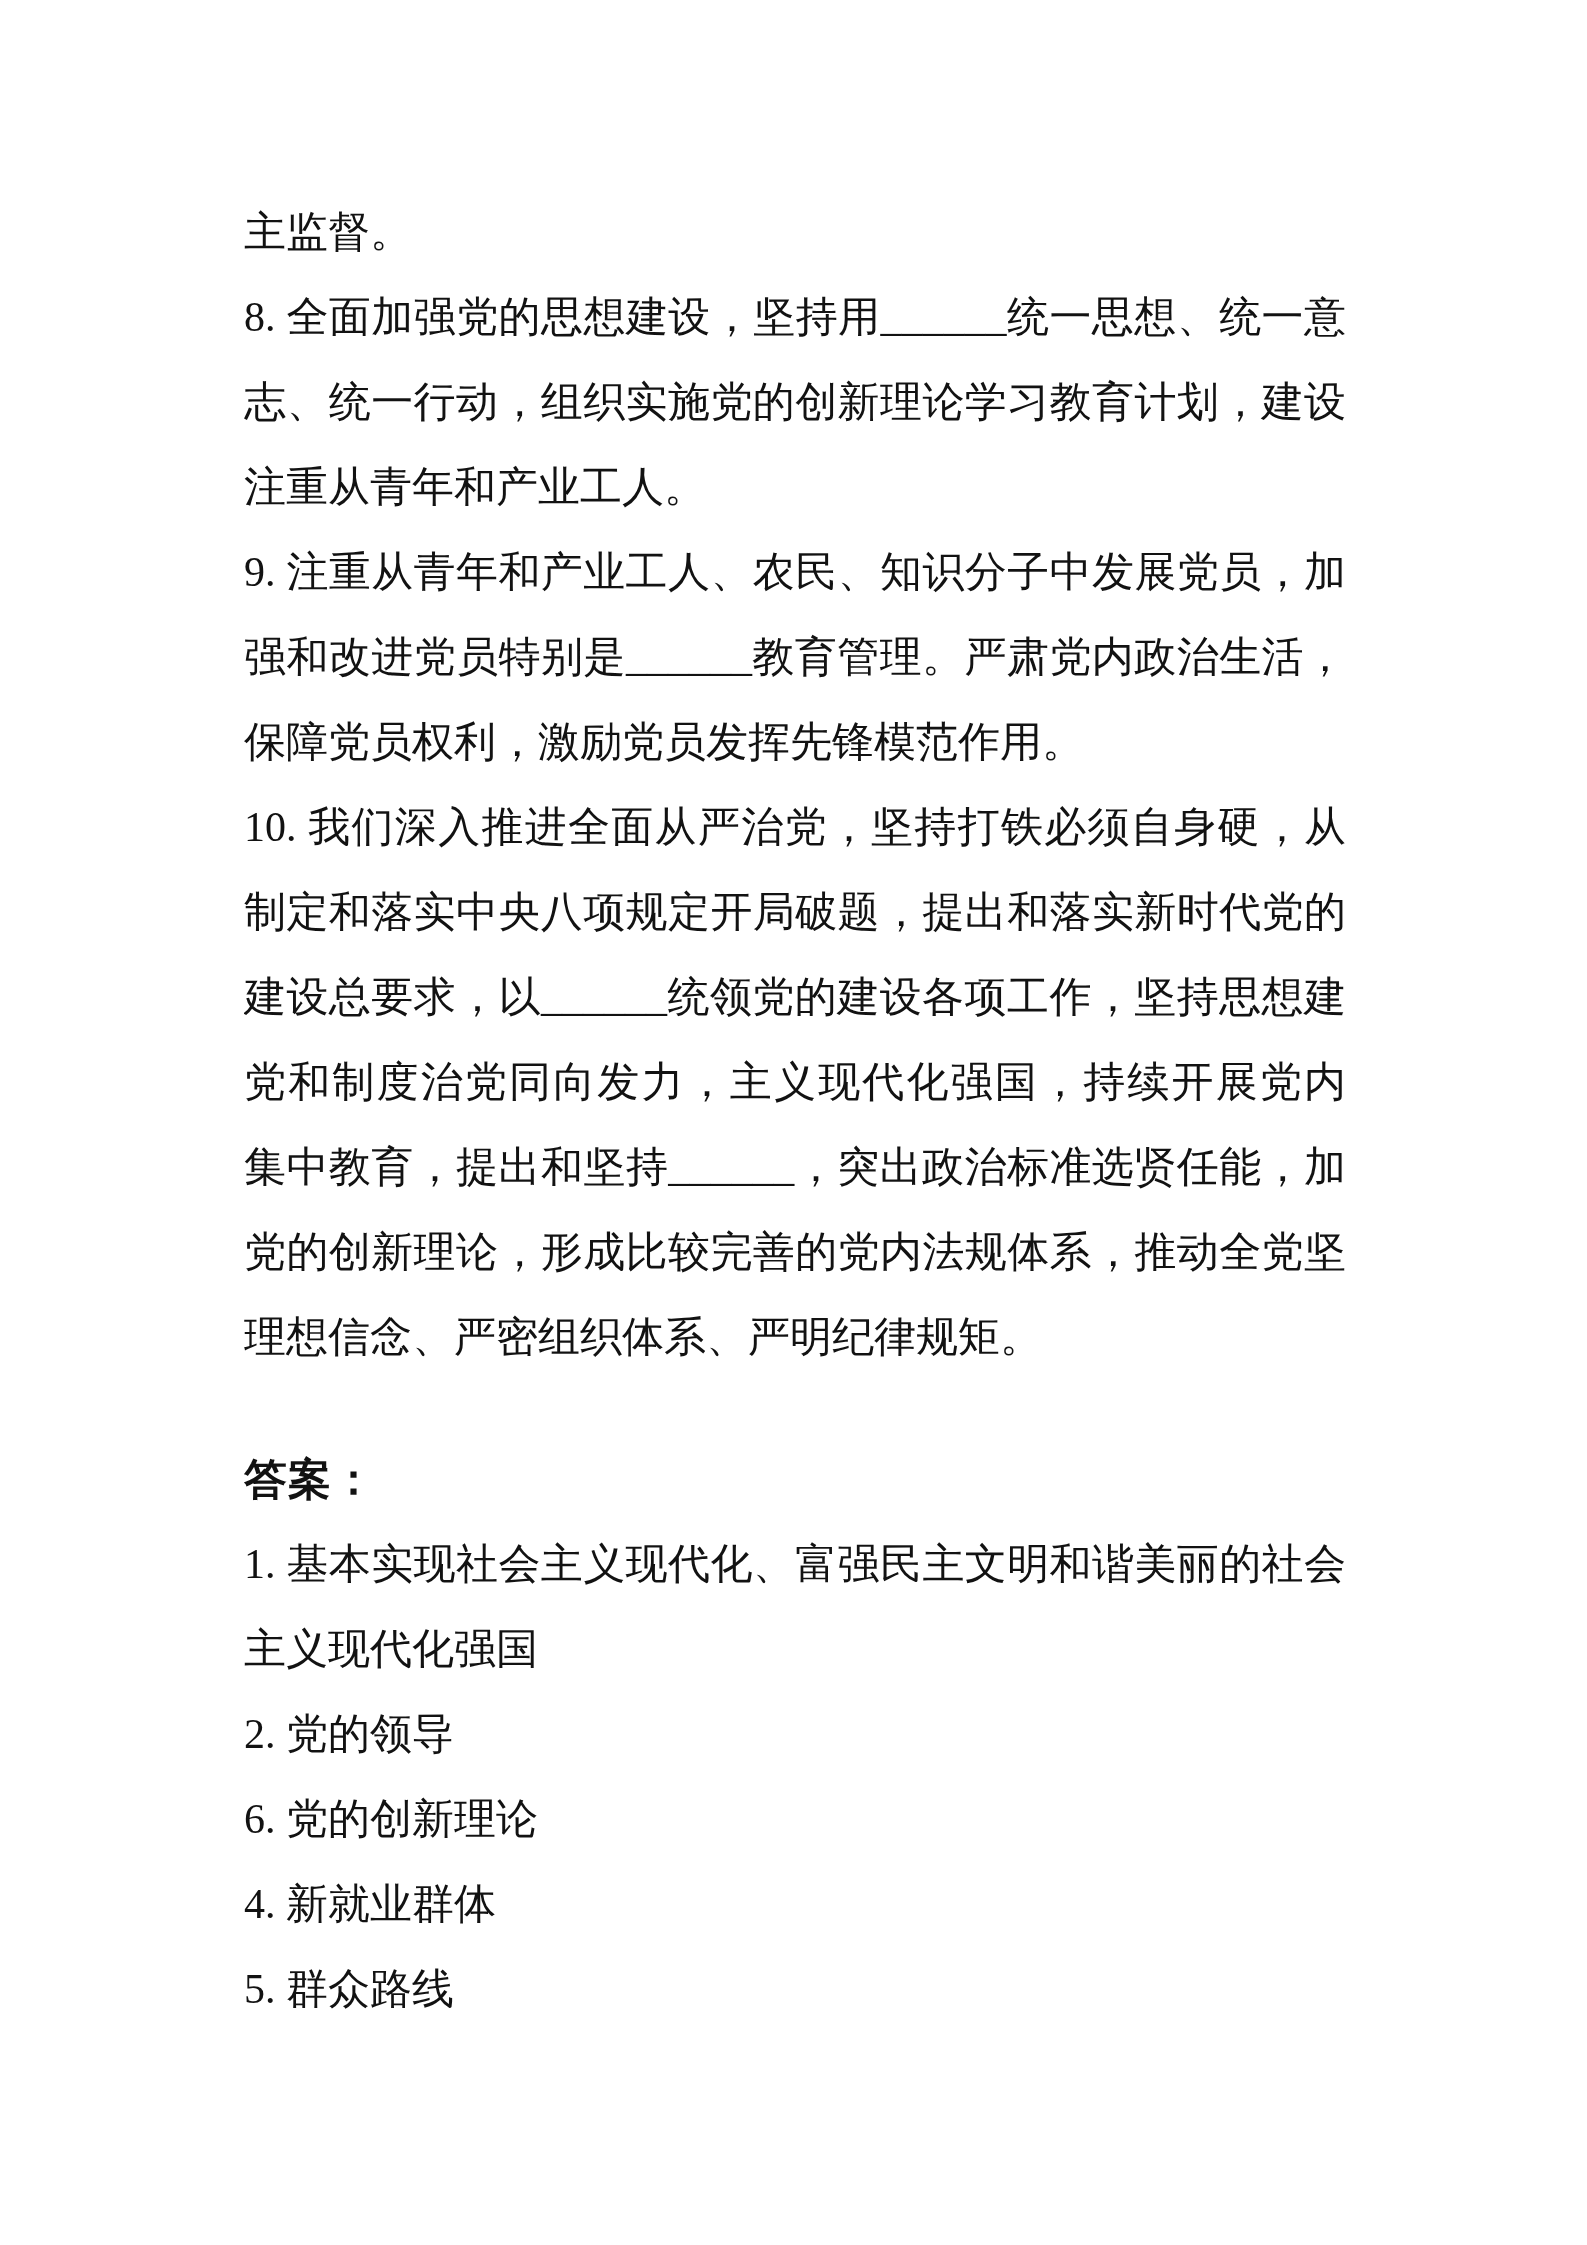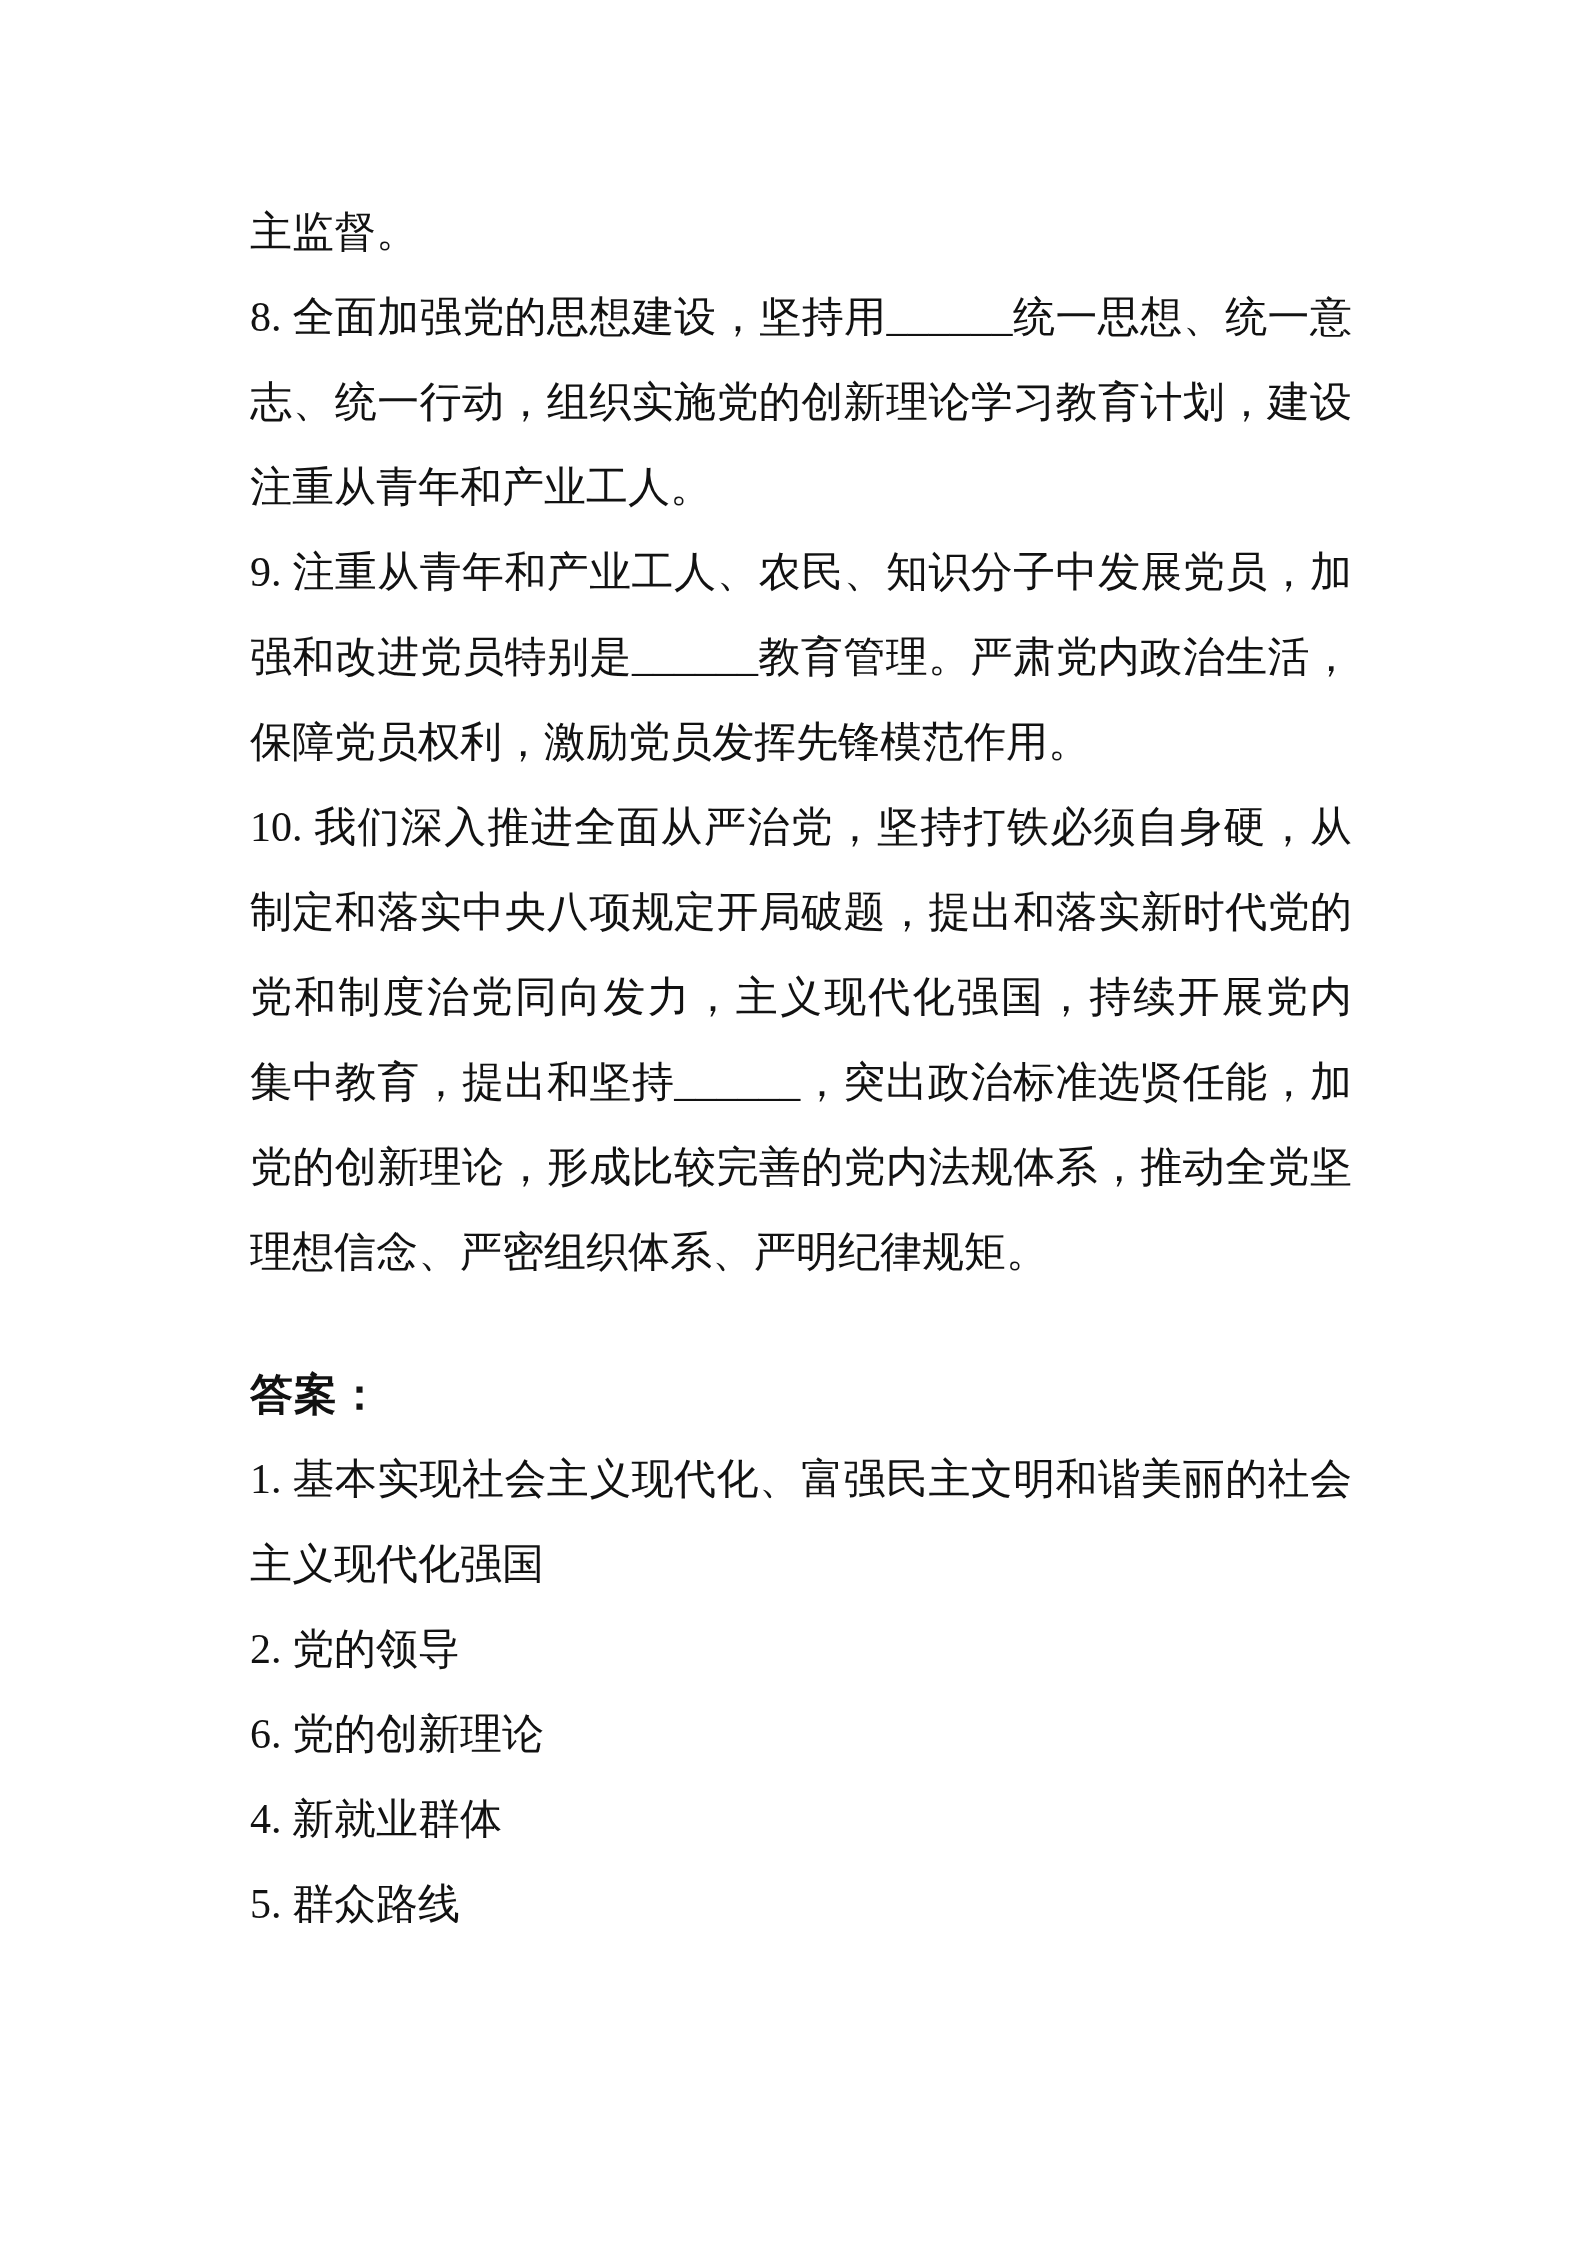--- a/index.html
+++ b/index.html
@@ -9,21 +9,21 @@
   }
   .page {
     position: relative;
     width: 1587px;
     height: 2245px;
     background: #ffffff;
     overflow: hidden;
   }
   .content {
     position: absolute;
-    left: 250px;
+    left: 244px;
     top: 190px;
     width: 1102px;
     color: #121212;
     font-family: "Liberation Serif", "DejaVu Serif", serif;
     font-size: 42px;
   }
   .line {
     height: 85px;
     line-height: 85px;
     overflow: hidden;
@@ -51,20 +51,21 @@
     <div>
         <div class="line">主监督。</div>
         <div class="line fill">8. 全面加强党的思想建设，坚持用______统一思想、统一意</div>
         <div class="line fill">志、统一行动，组织实施党的创新理论学习教育计划，建设</div>
         <div class="line">注重从青年和产业工人。</div>
         <div class="line fill">9. 注重从青年和产业工人、农民、知识分子中发展党员，加</div>
         <div class="line fill">强和改进党员特别是______教育管理。严肃党内政治生活，</div>
         <div class="line">保障党员权利，激励党员发挥先锋模范作用。</div>
         <div class="line fill">10. 我们深入推进全面从严治党，坚持打铁必须自身硬，从</div>
         <div class="line fill">制定和落实中央八项规定开局破题，提出和落实新时代党的</div>
+        <div class="line fill">建设总要求，以______统领党的建设各项工作，坚持思想建</div>
         <div class="line fill">党和制度治党同向发力，主义现代化强国，持续开展党内</div>
         <div class="line fill">集中教育，提出和坚持______，突出政治标准选贤任能，加</div>
         <div class="line fill">党的创新理论，形成比较完善的党内法规体系，推动全党坚定</div>
         <div class="line">理想信念、严密组织体系、严明纪律规矩。</div>
       </div>
     <div class="gap"></div>
     <div class="line heading">答案：</div>
     <div>
         <div class="line fill">1. 基本实现社会主义现代化、富强民主文明和谐美丽的社会</div>
         <div class="line">主义现代化强国</div>

